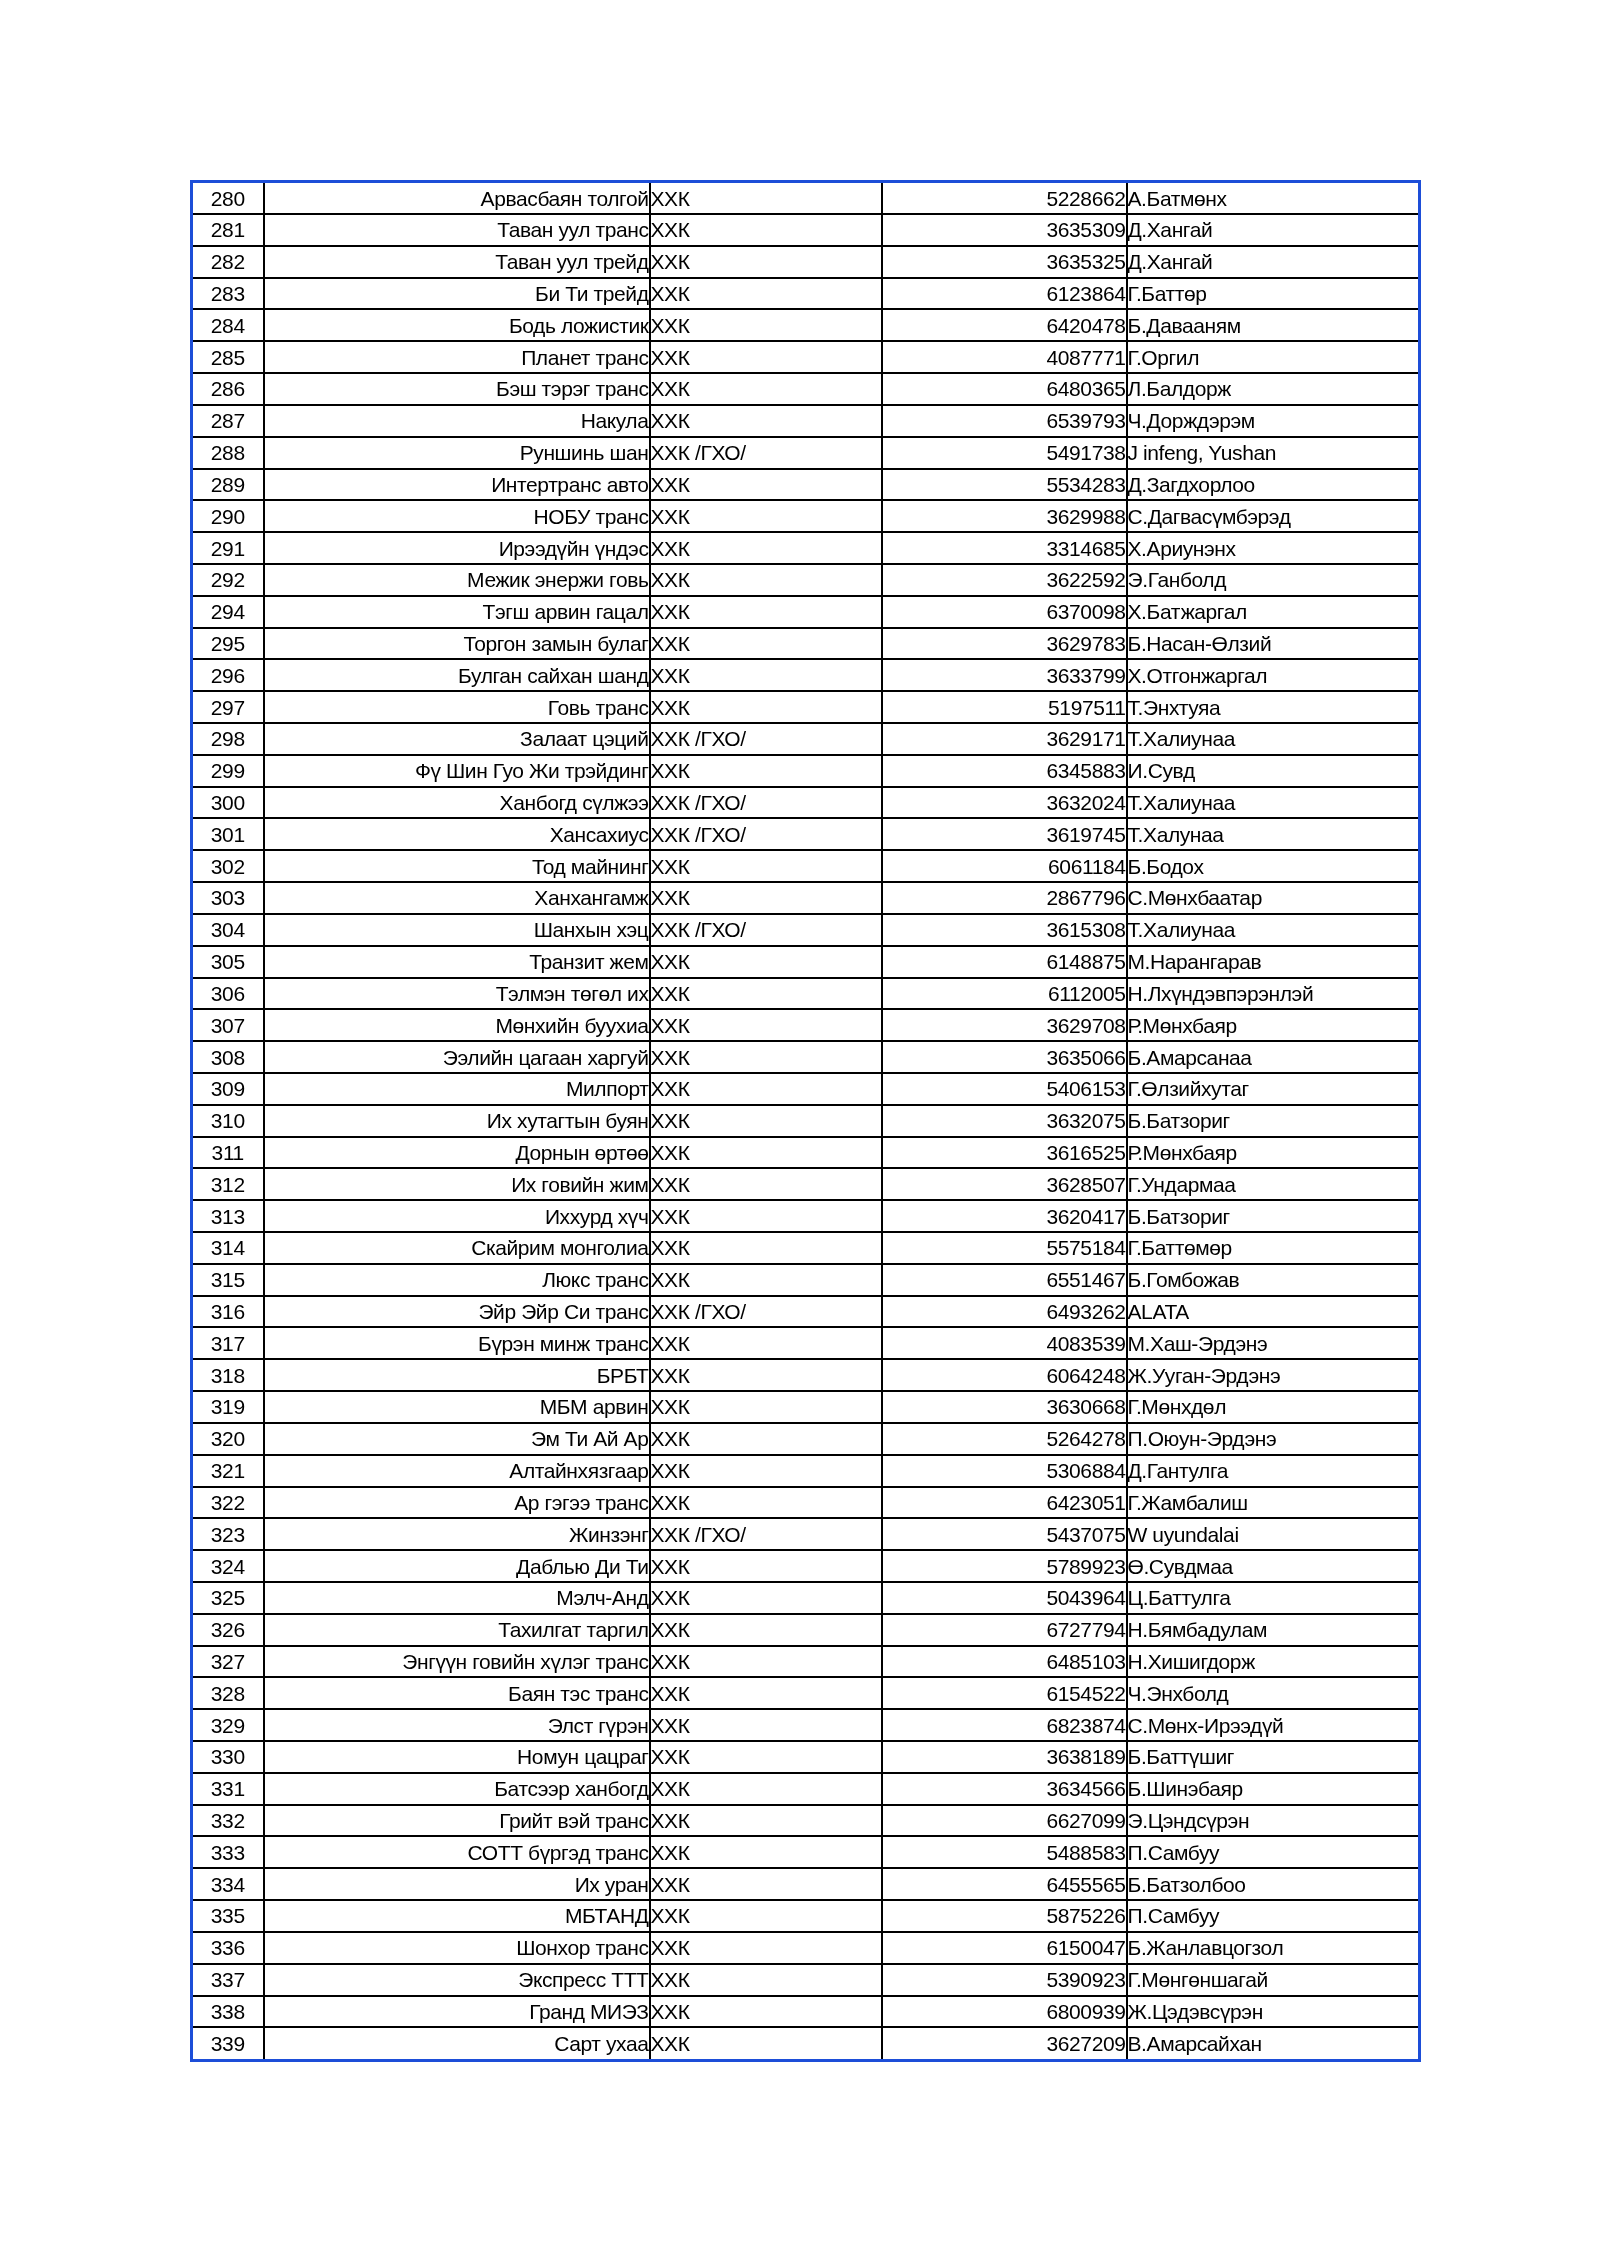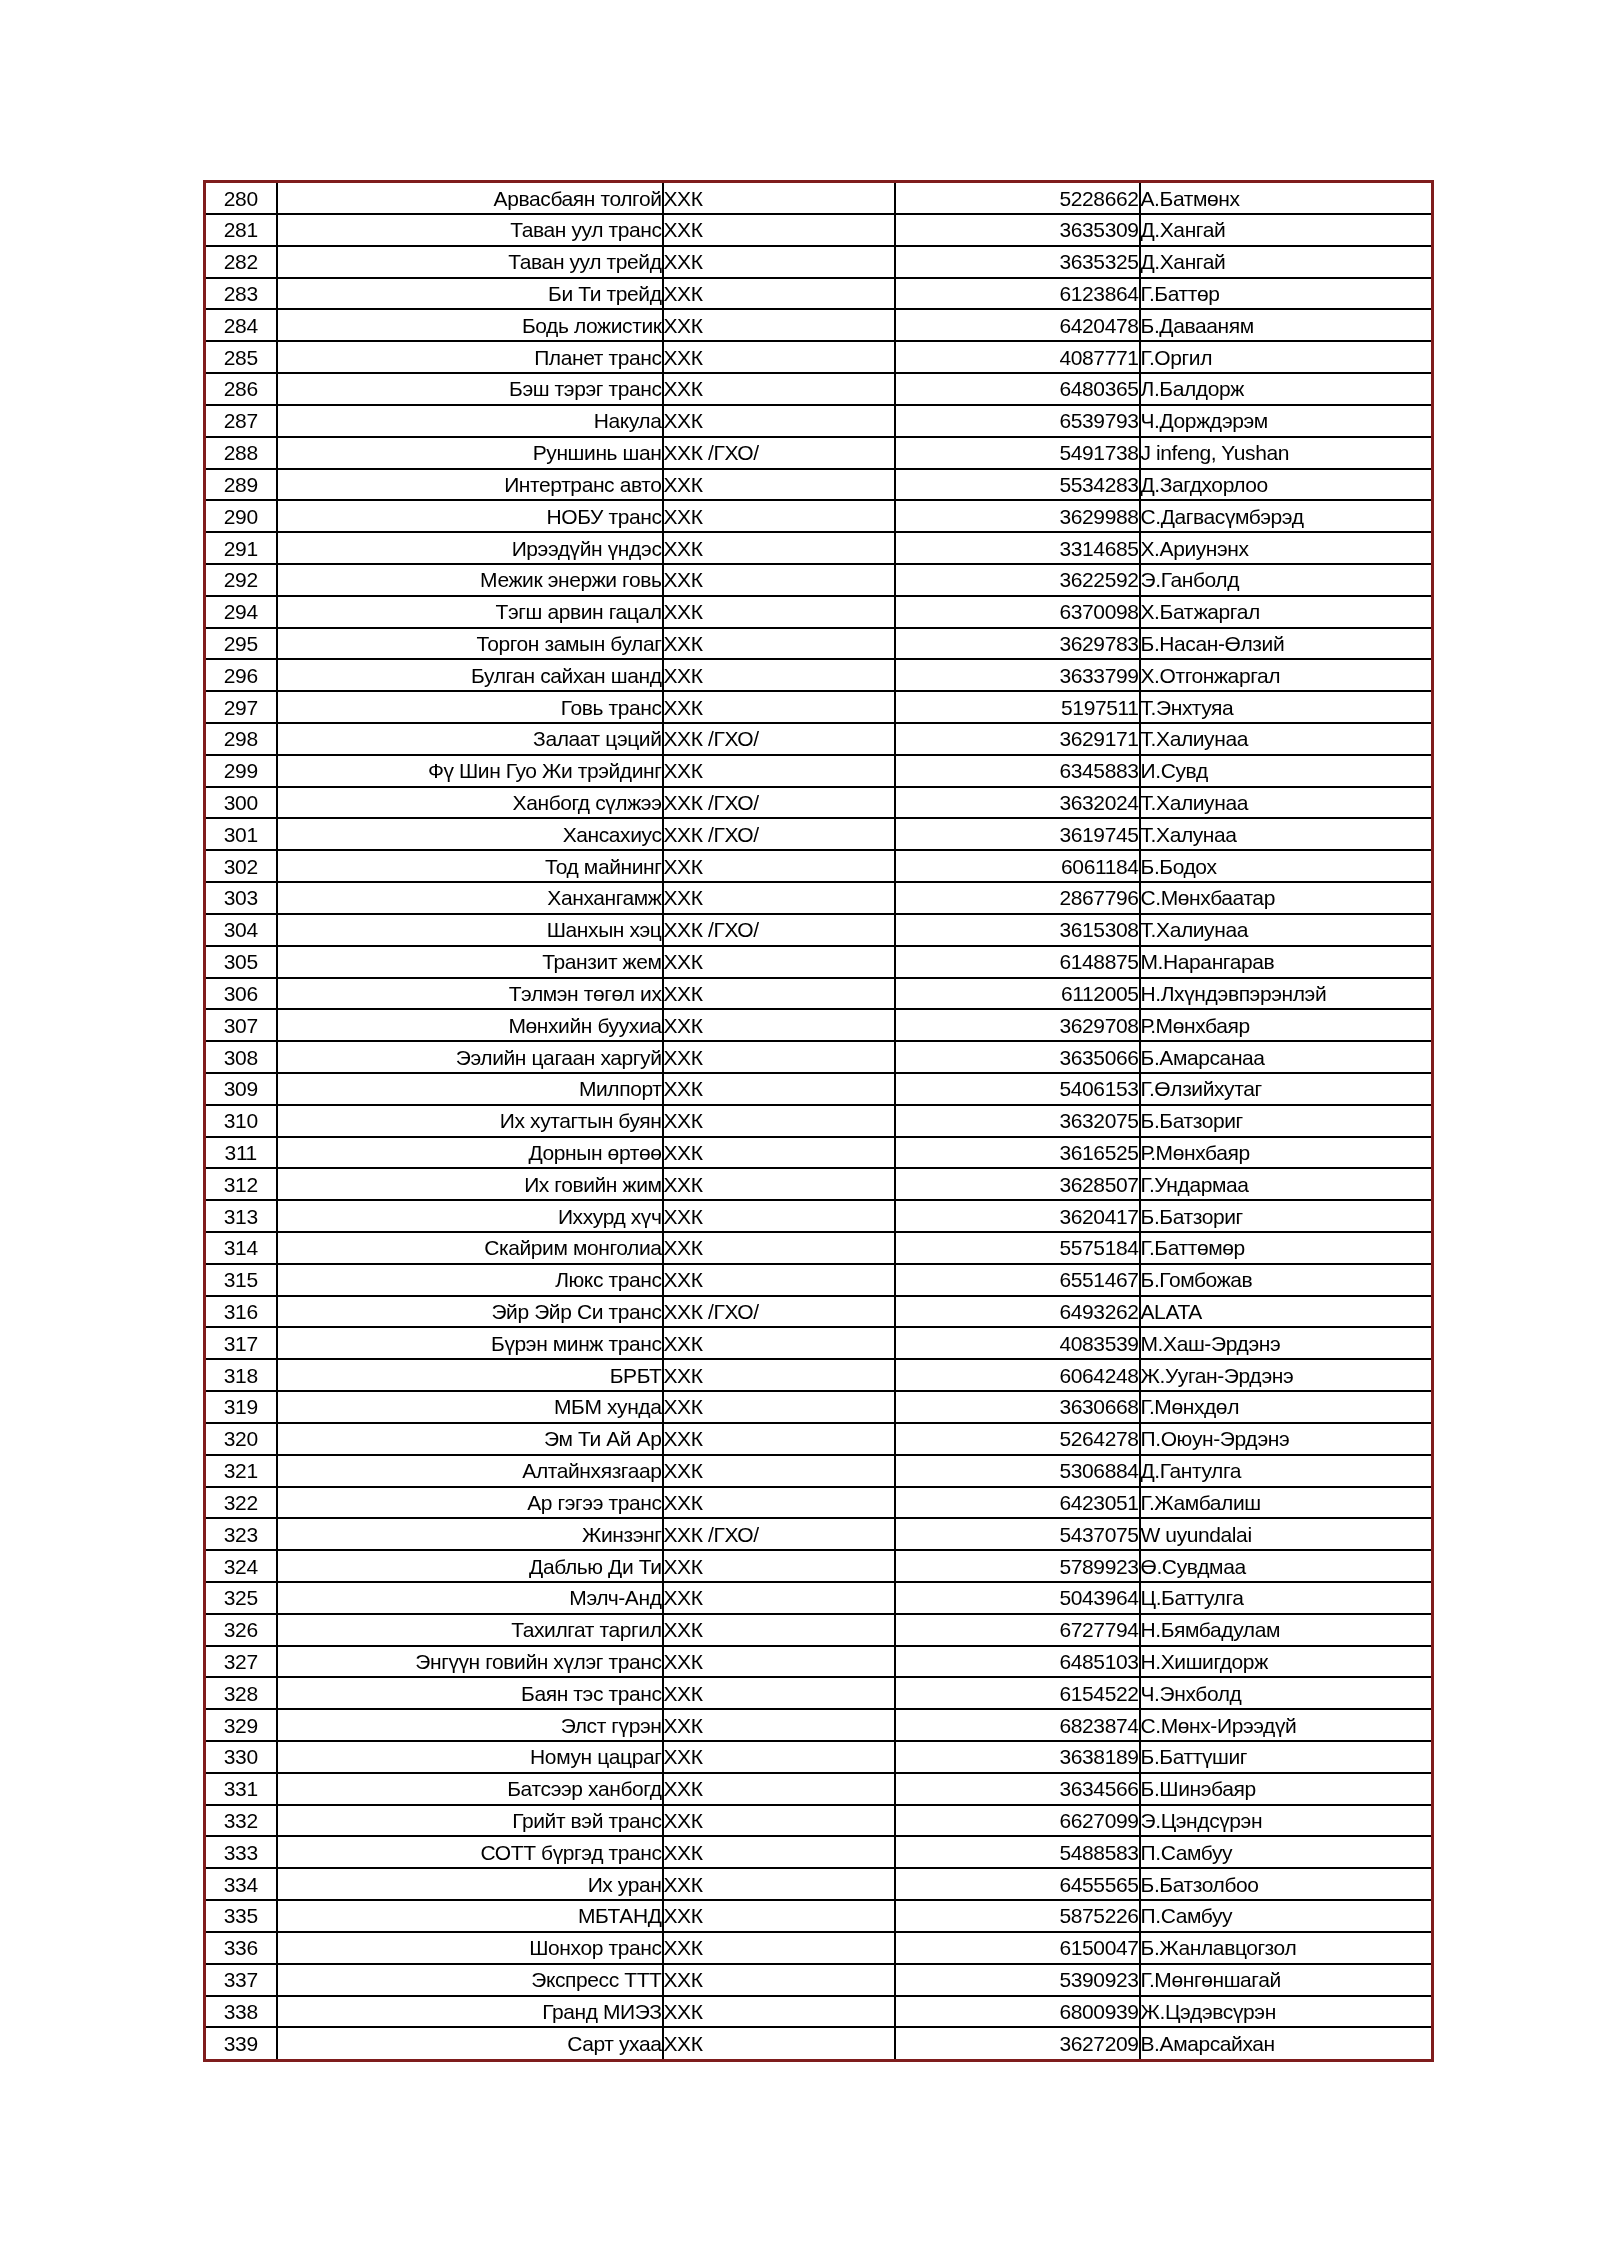--- a/index.html
+++ b/index.html
@@ -39,21 +39,21 @@
   table.company-table td {
     border: 2px solid #000000;
     font-size: 21px;
     letter-spacing: -0.4px;
     line-height: 1;
     padding: 0;
     vertical-align: middle;
     white-space: nowrap;
     overflow: hidden;
   }
-  table.company-table { border: 3px solid #7f1d1d; margin-left: 13px; }
+  table.company-table { border: 3px solid #1d4ed8; }
 
   td.cell-no     { text-align: center; }
   td.cell-name   { text-align: right; padding-left: 7px; }
   td.cell-type   { text-align: left; }
   td.cell-reg    { text-align: right; }
   td.cell-person { text-align: left; padding-left: 7px; }
 </style>
 </head>
 <body>
 
@@ -328,21 +328,21 @@
   </tr>
         <tr>
     <td class="cell-no">318</td>
     <td class="cell-name">БРБТ</td>
     <td class="cell-type">ХХК</td>
     <td class="cell-reg">6064248</td>
     <td class="cell-person">Ж.Ууган-Эрдэнэ</td>
   </tr>
         <tr>
     <td class="cell-no">319</td>
-    <td class="cell-name">МБМ хунда</td>
+    <td class="cell-name">МБМ арвин</td>
     <td class="cell-type">ХХК</td>
     <td class="cell-reg">3630668</td>
     <td class="cell-person">Г.Мөнхдөл</td>
   </tr>
         <tr>
     <td class="cell-no">320</td>
     <td class="cell-name">Эм Ти Ай Ар</td>
     <td class="cell-type">ХХК</td>
     <td class="cell-reg">5264278</td>
     <td class="cell-person">П.Оюун-Эрдэнэ</td>

